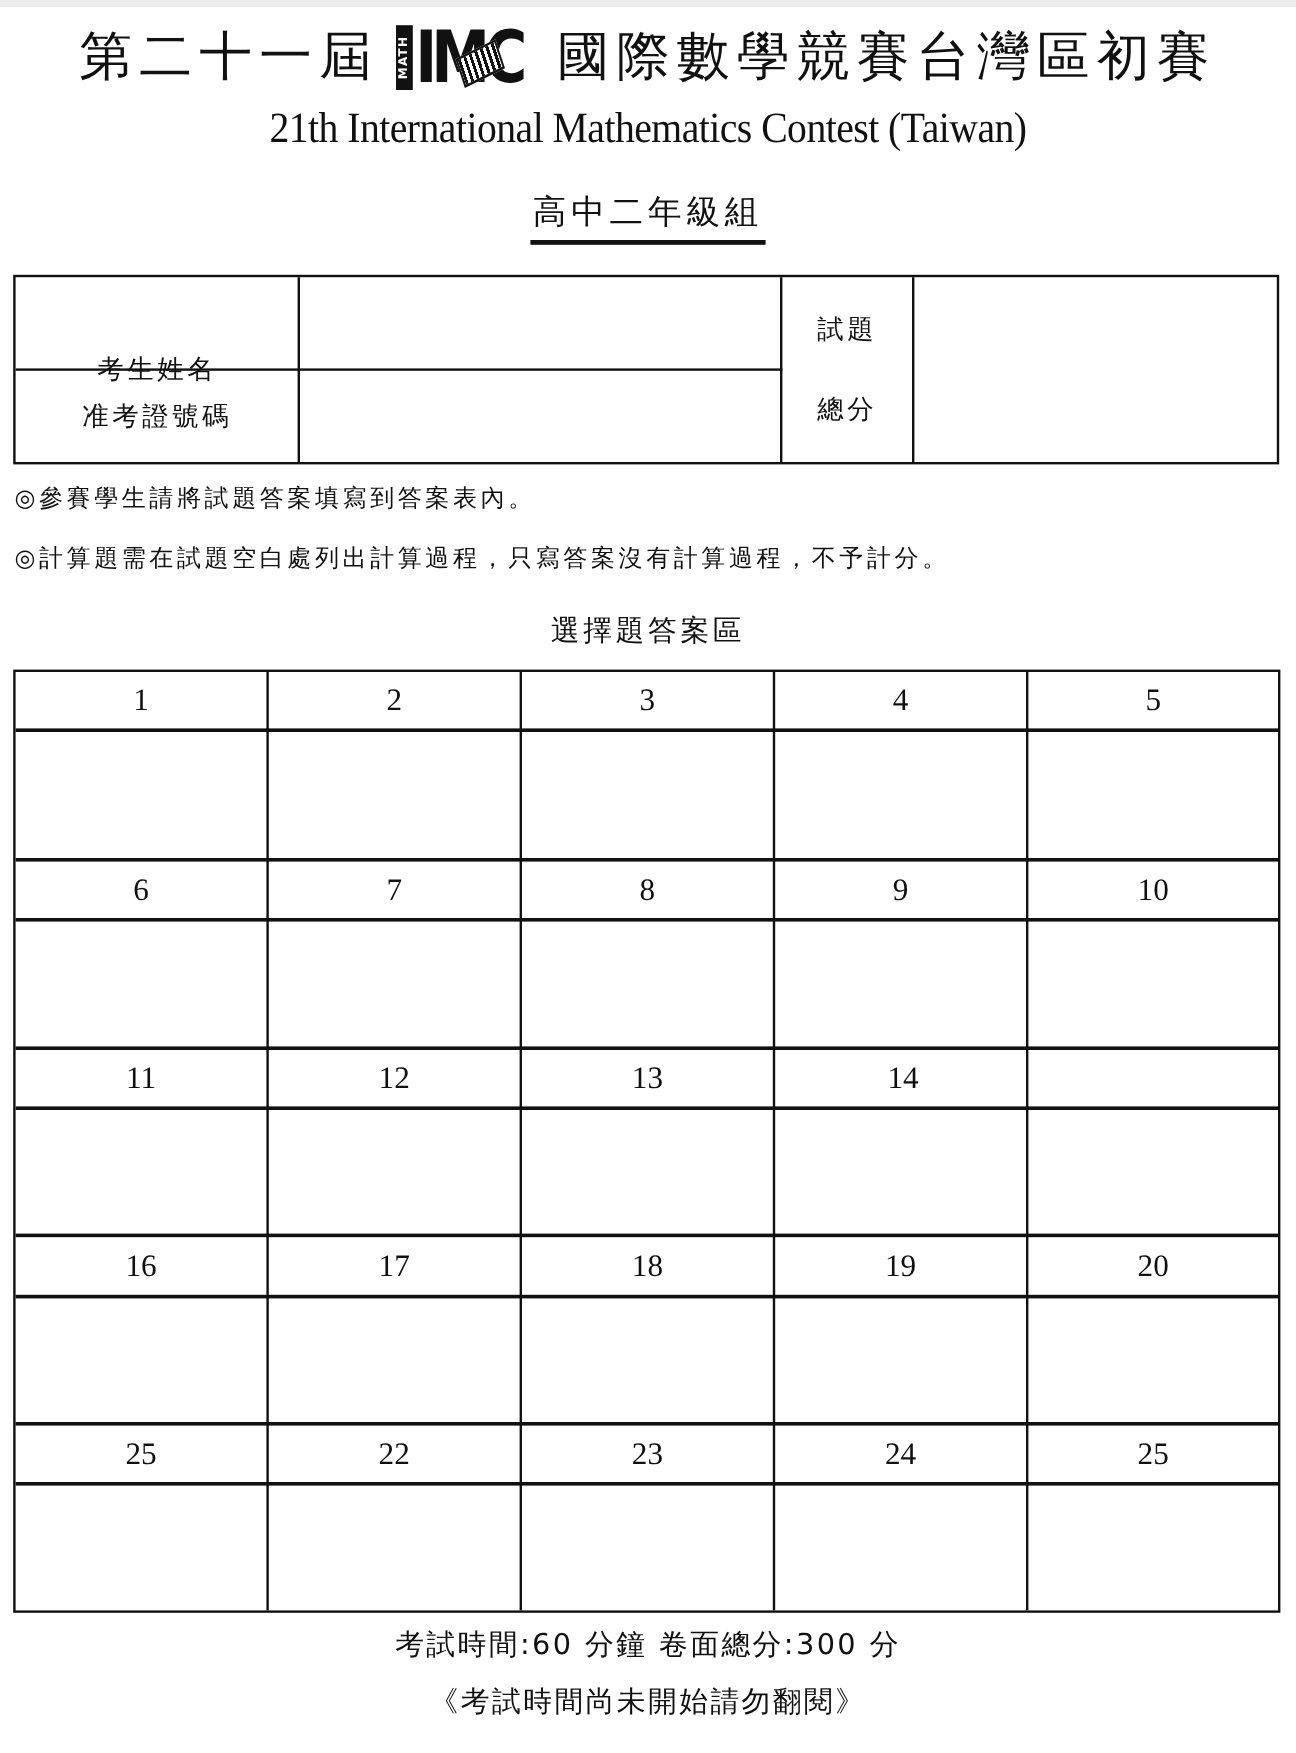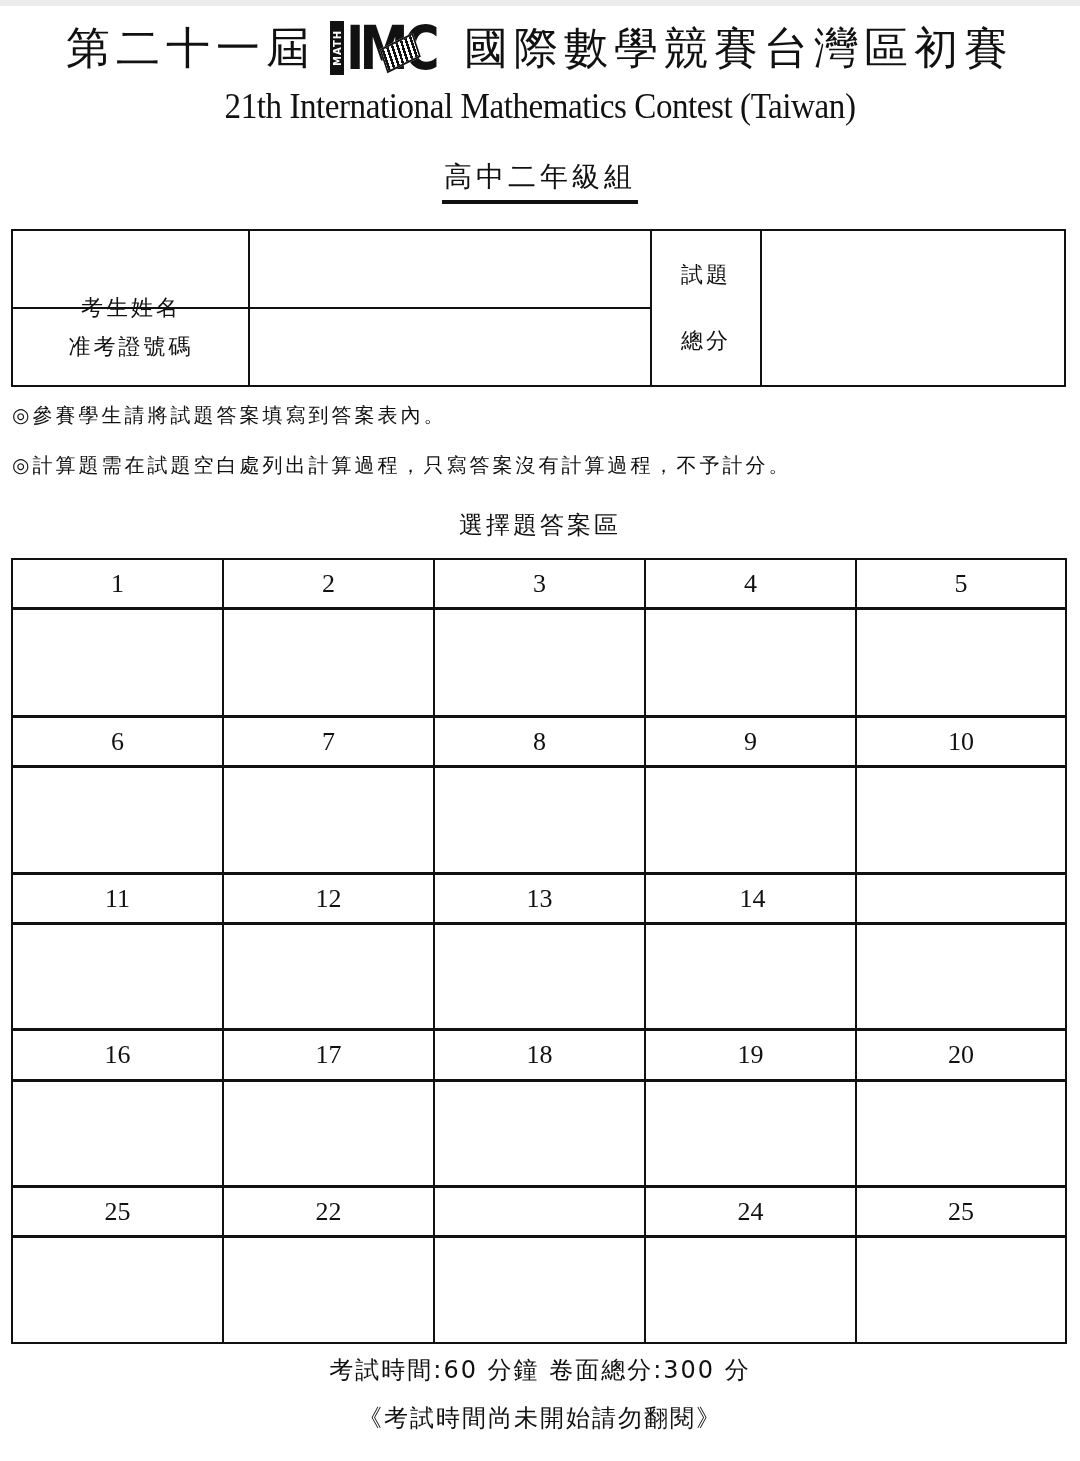--- a/index.html
+++ b/index.html
@@ -183,20 +183,21 @@
   <div class="qnum" style="left:633px;top:471px;width:209px;height:48px;">19</div>
   <div class="qnum" style="left:844px;top:471px;width:208px;height:48px;">20</div>
   <div class="answer-box" style="left:0;top:522px;width:209px;height:103px;"></div>
   <div class="answer-box" style="left:211px;top:522px;width:209px;height:103px;"></div>
   <div class="answer-box" style="left:422px;top:522px;width:209px;height:103px;"></div>
   <div class="answer-box" style="left:633px;top:522px;width:209px;height:103px;"></div>
   <div class="answer-box" style="left:844px;top:522px;width:208px;height:103px;"></div>
 
   <div class="qnum" style="left:0;top:628px;width:209px;height:47px;">25</div>
   <div class="qnum" style="left:211px;top:628px;width:209px;height:47px;">22</div>
+  <div class="qnum" style="left:422px;top:628px;width:209px;height:47px;">23</div>
   <div class="qnum" style="left:633px;top:628px;width:209px;height:47px;">24</div>
   <div class="qnum" style="left:844px;top:628px;width:208px;height:47px;">25</div>
   <div class="answer-box" style="left:0;top:678px;width:209px;height:104px;"></div>
   <div class="answer-box" style="left:211px;top:678px;width:209px;height:104px;"></div>
   <div class="answer-box" style="left:422px;top:678px;width:209px;height:104px;"></div>
   <div class="answer-box" style="left:633px;top:678px;width:209px;height:104px;"></div>
   <div class="answer-box" style="left:844px;top:678px;width:208px;height:104px;"></div>
 </div>
 
 <div class="footer-line" style="top:1355px;">考試時間:60 分鐘  卷面總分:300 分</div>

